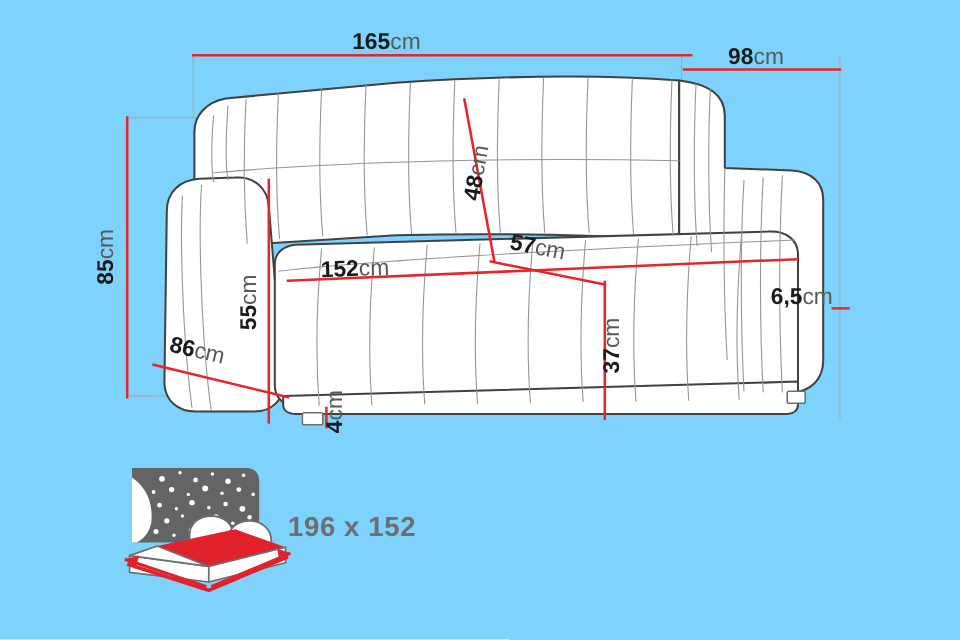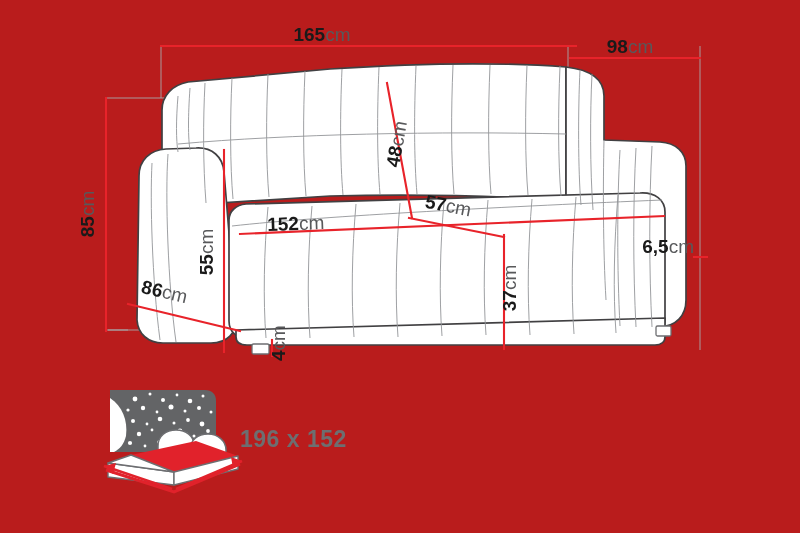--- a/index.html
+++ b/index.html
@@ -8,21 +8,21 @@
     padding: 0;
     background: #ffffff;
   }
   body {
     font-family: "Liberation Sans", sans-serif;
   }
   #canvas {
     position: relative;
     width: 800px;
     height: 533px;
-    background: #b91c1c;
+    background: #7dd3fc;
     overflow: hidden;
   }
   #diagram-svg {
     position: absolute;
     left: 0;
     top: 0;
     width: 800px;
     height: 533px;
   }
   .dim-num {

